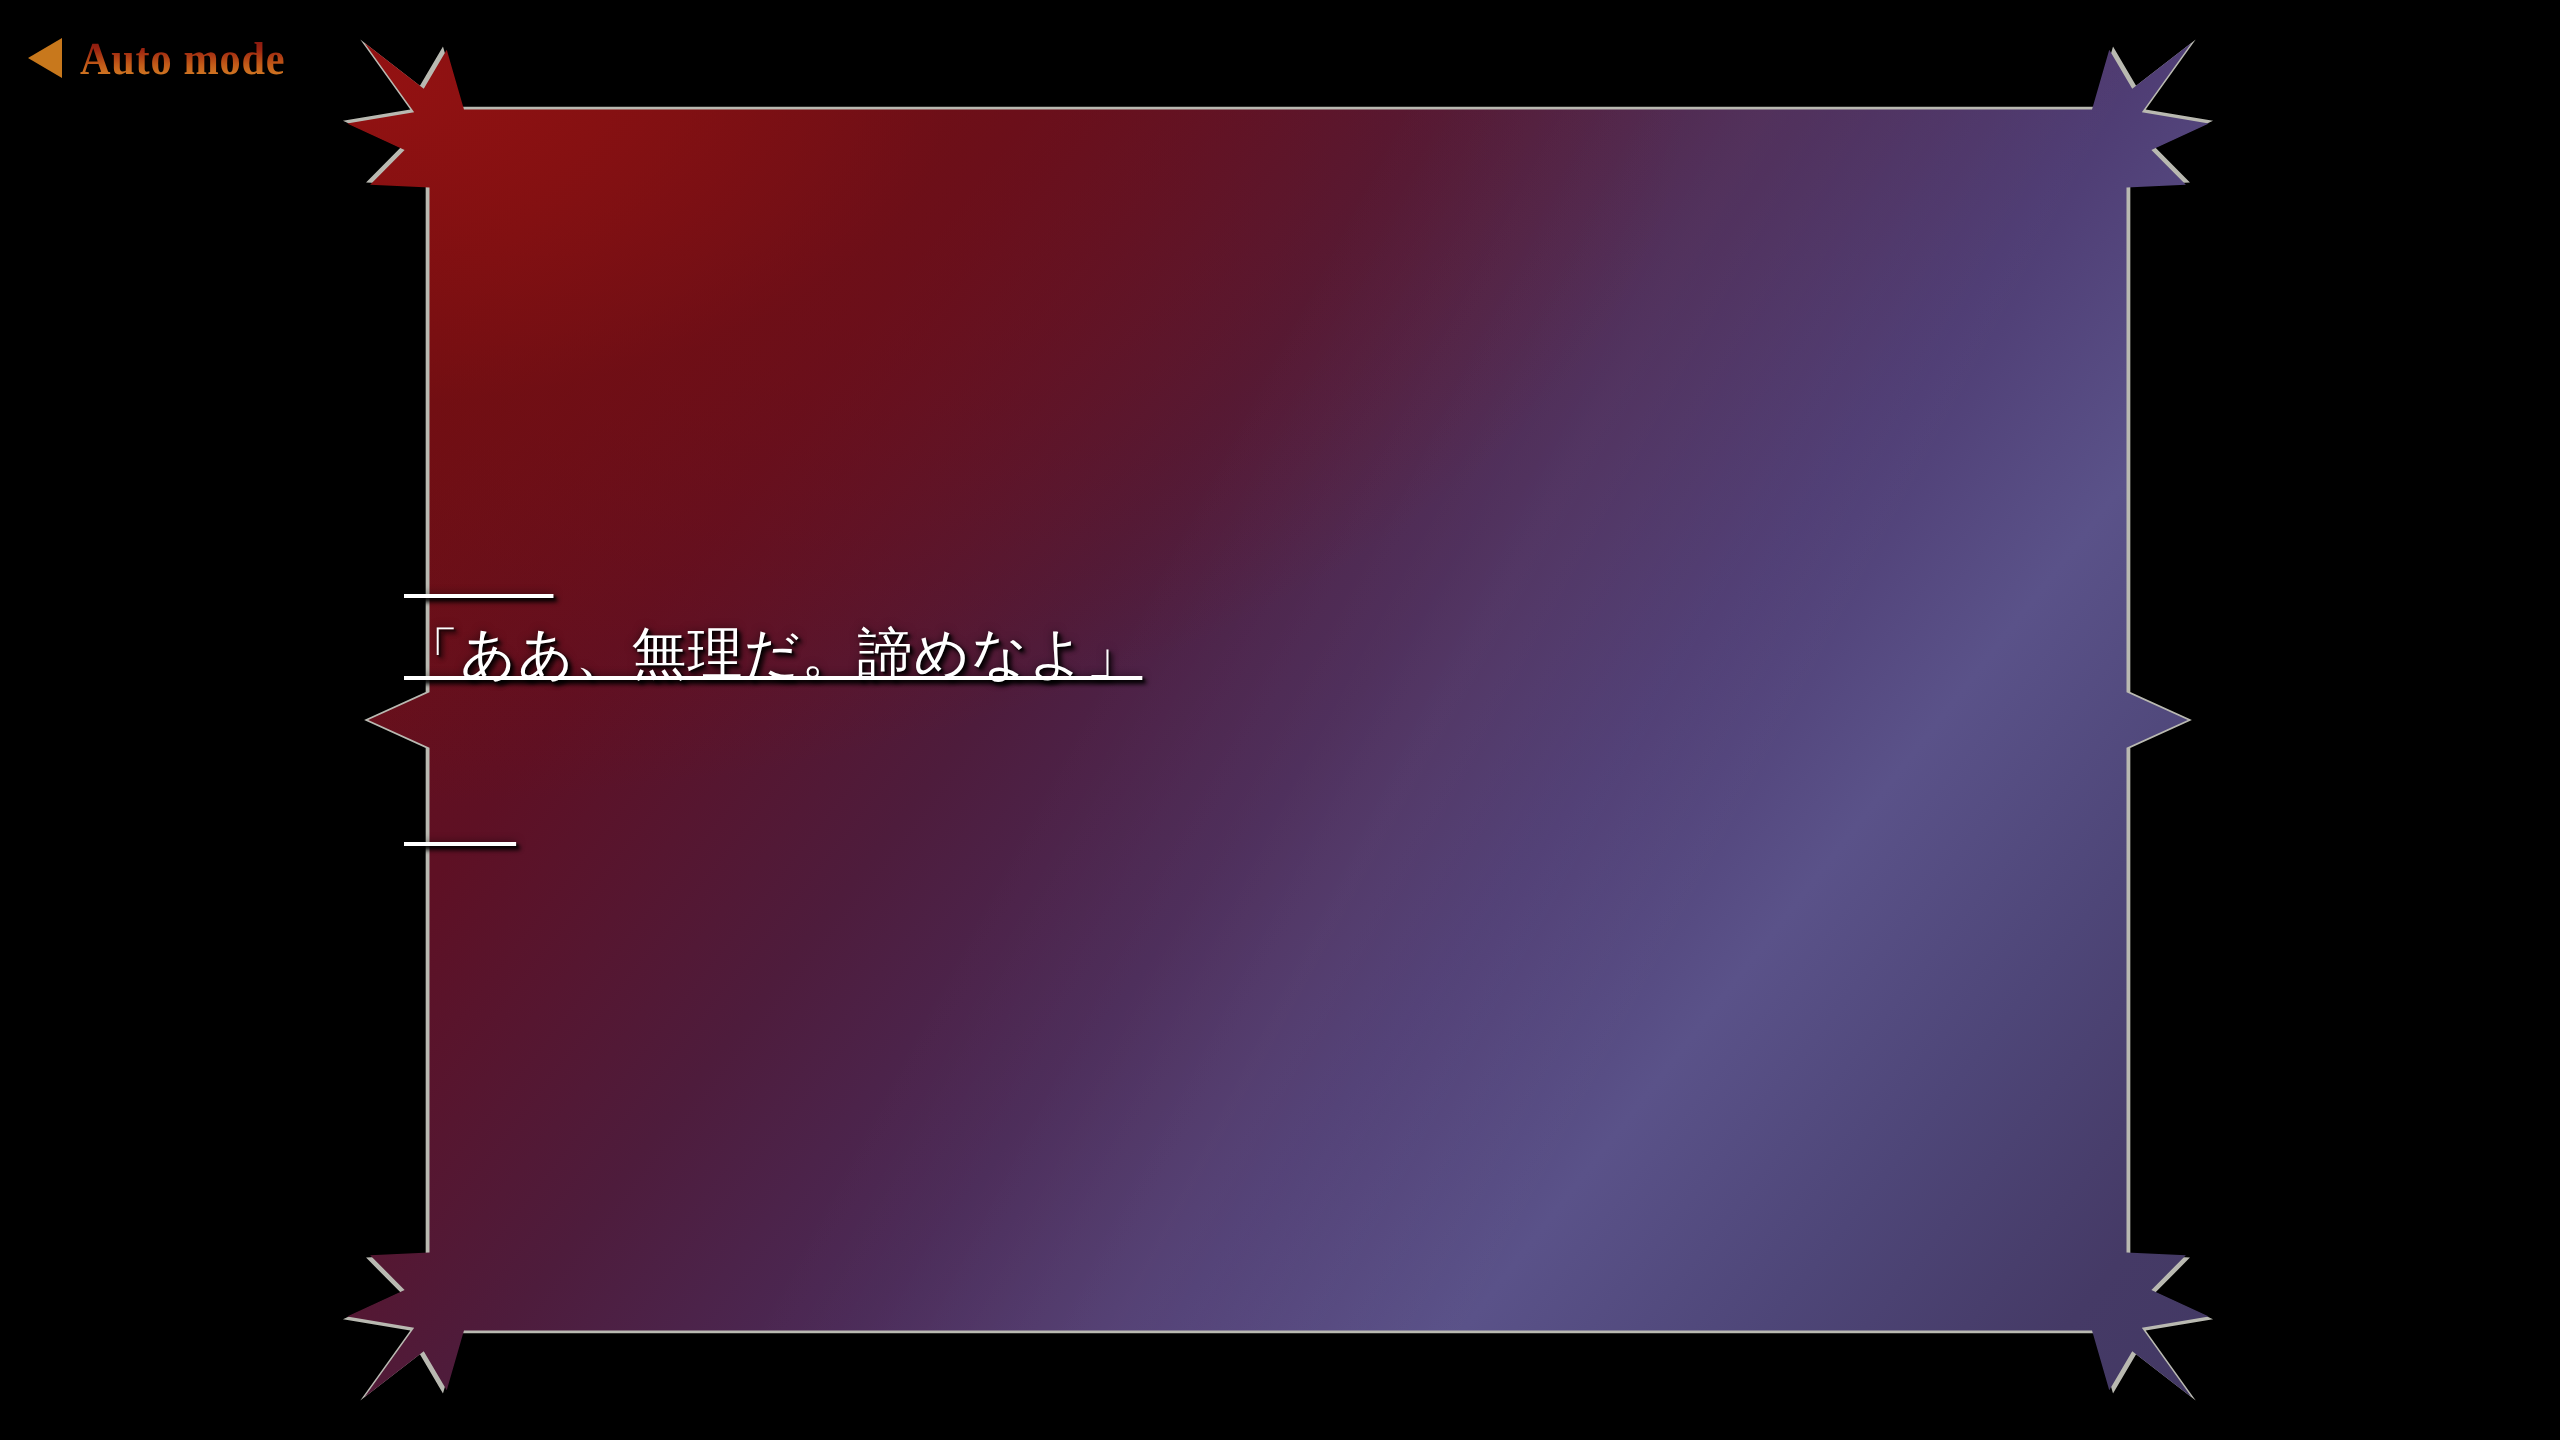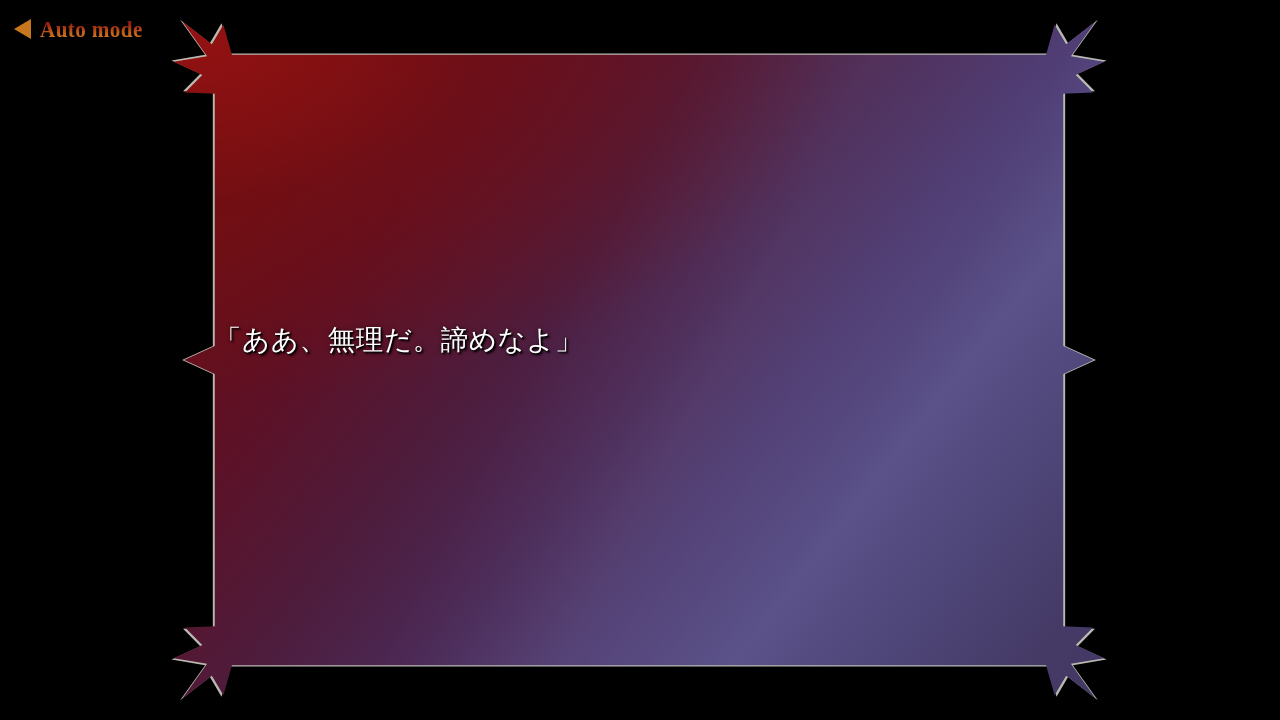--- a/index.html
+++ b/index.html
@@ -116,21 +116,21 @@
     line-height:41.5px;
     color:#ffffff;
     text-shadow:
       2px 2px 2px rgba(0,0,0,.92),
       1px 1px 1px rgba(0,0,0,.8),
       0 0 4px rgba(0,0,0,.55);
     letter-spacing:.6px;
     white-space:pre-wrap;
   }
 
-  .vn-para { margin:12px; }
+  .vn-para { margin:0;text-decoration:underline; }
   .vn-gap  { height:41.5px; }
 
   .vn-line { display:block; }
 </style>
 </head>
 <body>
 
 <div id="screen">
 
   <div id="auto-mode">

